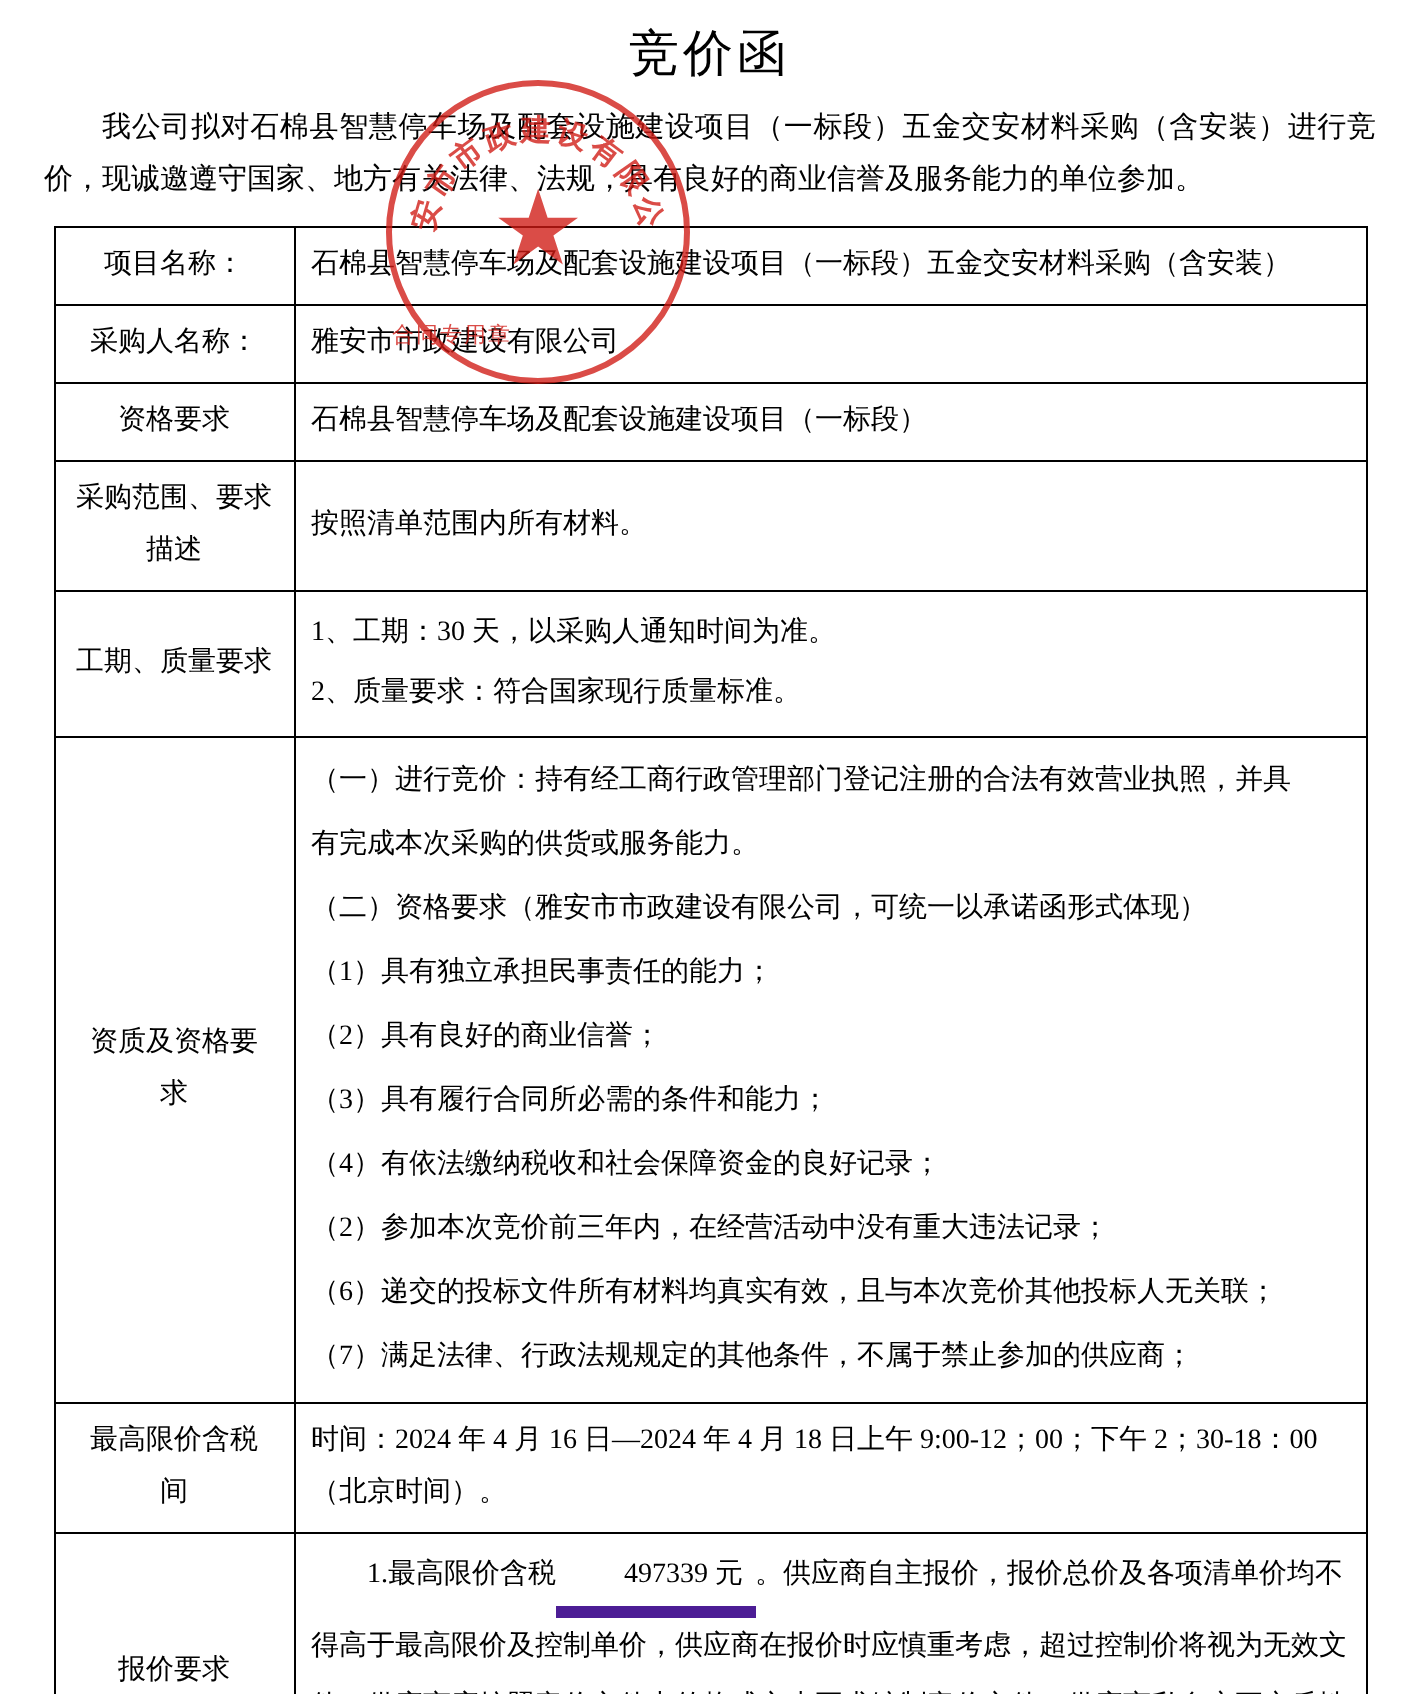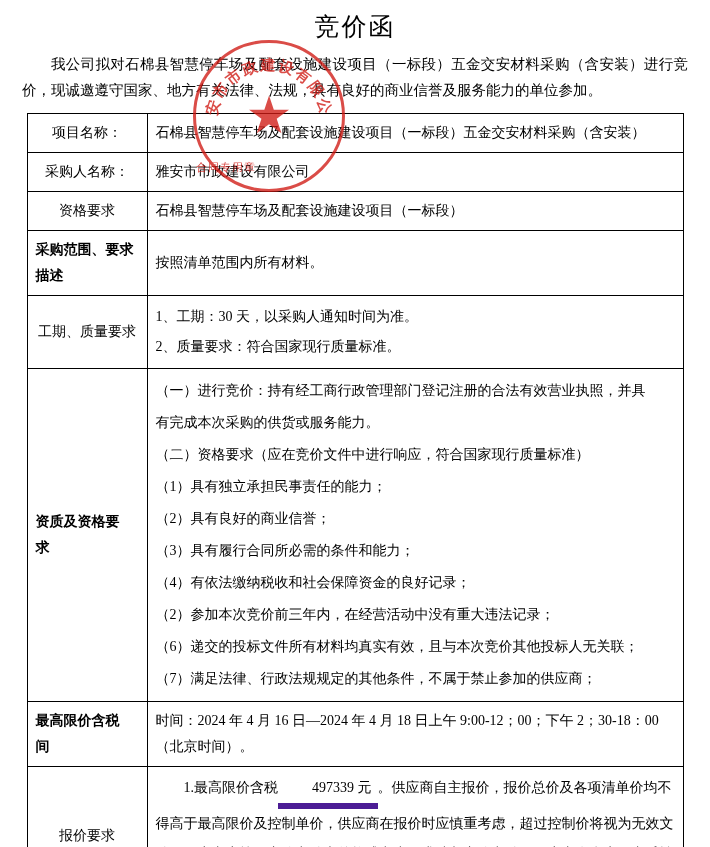--- a/index.html
+++ b/index.html
@@ -54,22 +54,21 @@
     width: 120px;
     text-align: center;
     white-space: nowrap;
   }
   td.label-wide {
     width: 120px;
     text-align: center;
   }
   .label-spread {
     display: block;
-    text-align: left;
-    font-weight: bold;
+    text-align: center;
   }
   td.val {
     text-align: left;
   }
   .cell-top {
     vertical-align: top;
   }
   .para {
     margin: 0;
     line-height: 30px;
@@ -190,21 +189,21 @@
         </td>
       </tr>
       <tr>
         <td class="label-wide">
           <span class="label-spread">资质及资格要</span>
           <span class="label-spread">求</span>
         </td>
         <td class="val cell-top qual-list" colspan="3">
           <p>（一）进行竞价：持有经工商行政管理部门登记注册的合法有效营业执照，并具</p>
           <p>有完成本次采购的供货或服务能力。</p>
-          <p>（二）资格要求（应在竞价文件中进行响应，符合国家现行质量标准）</p>
+          <p>（二）资格要求（雅安市市政建设有限公司，可统一以承诺函形式体现）</p>
           <p>（1）具有独立承担民事责任的能力；</p>
           <p>（2）具有良好的商业信誉；</p>
           <p>（3）具有履行合同所必需的条件和能力；</p>
           <p>（4）有依法缴纳税收和社会保障资金的良好记录；</p>
           <p>（2）参加本次竞价前三年内，在经营活动中没有重大违法记录；</p>
           <p>（6）递交的投标文件所有材料均真实有效，且与本次竞价其他投标人无关联；</p>
           <p>（7）满足法律、行政法规规定的其他条件，不属于禁止参加的供应商；</p>
         </td>
       </tr>
       <tr>

